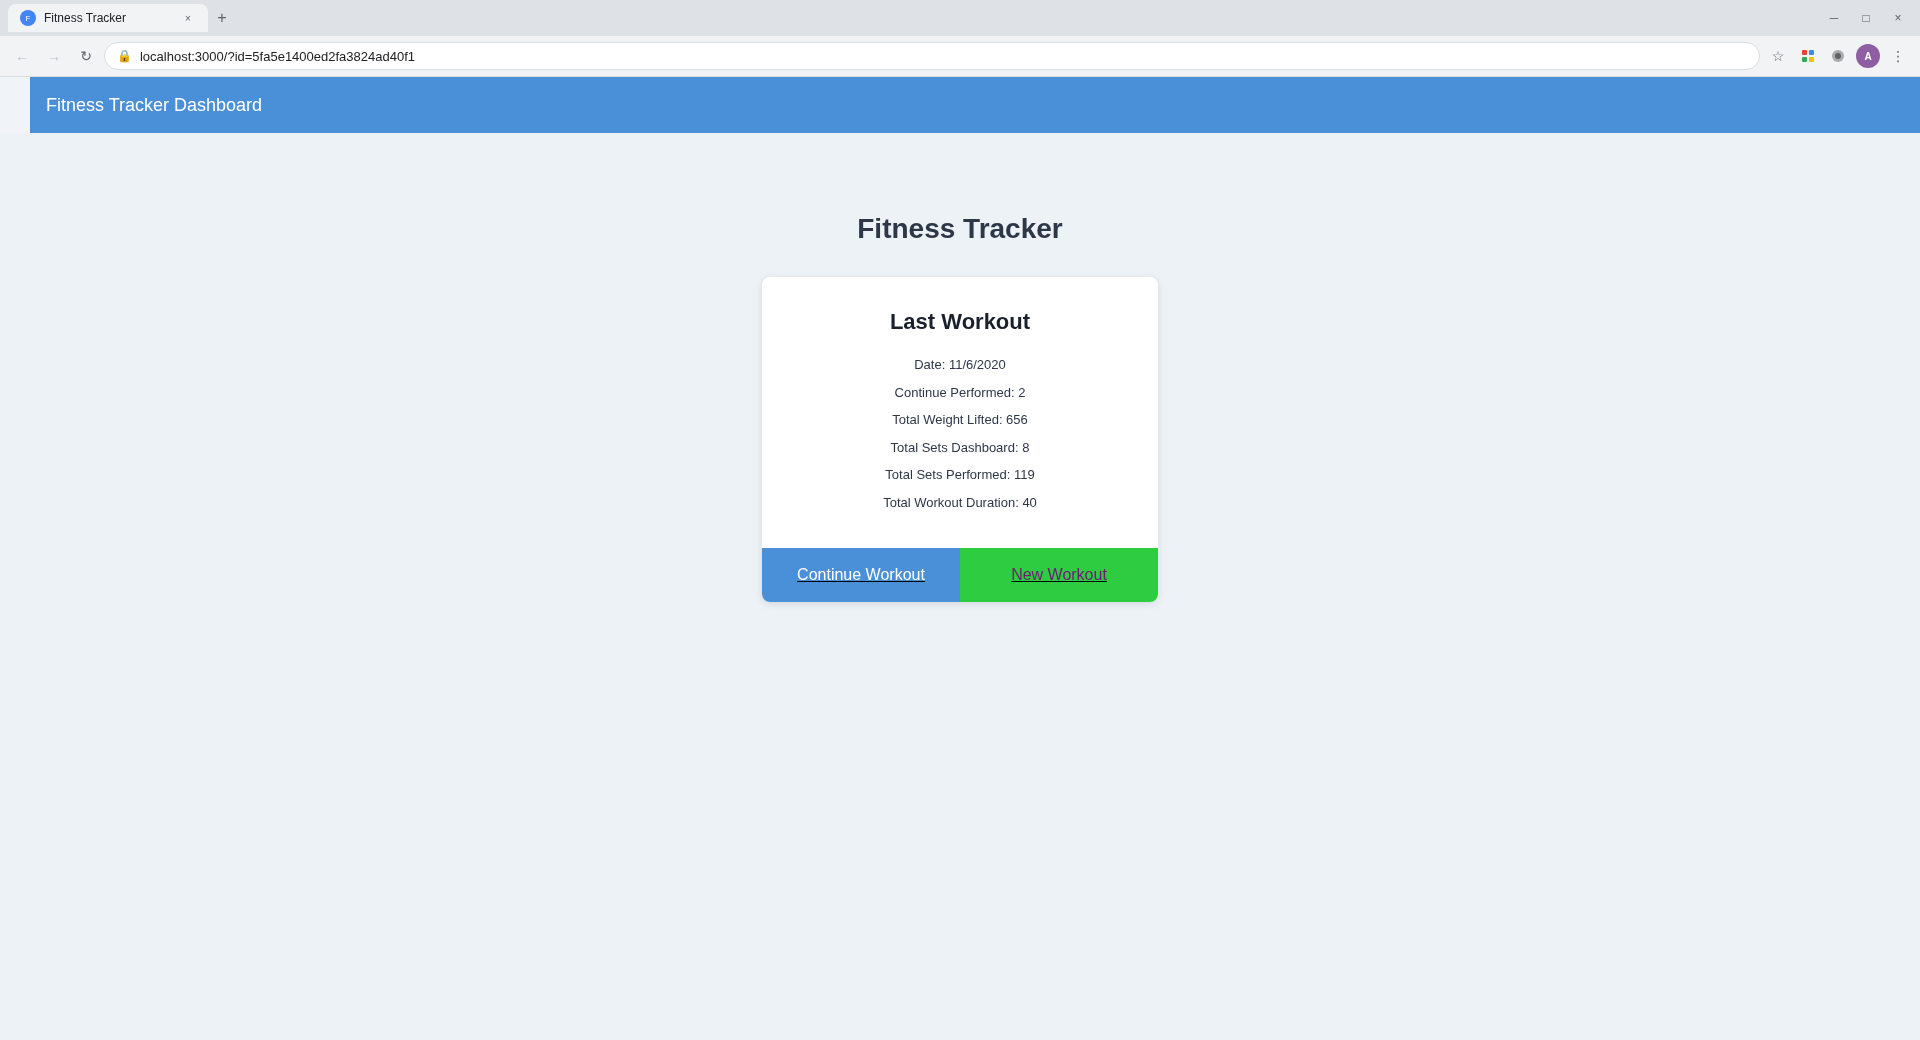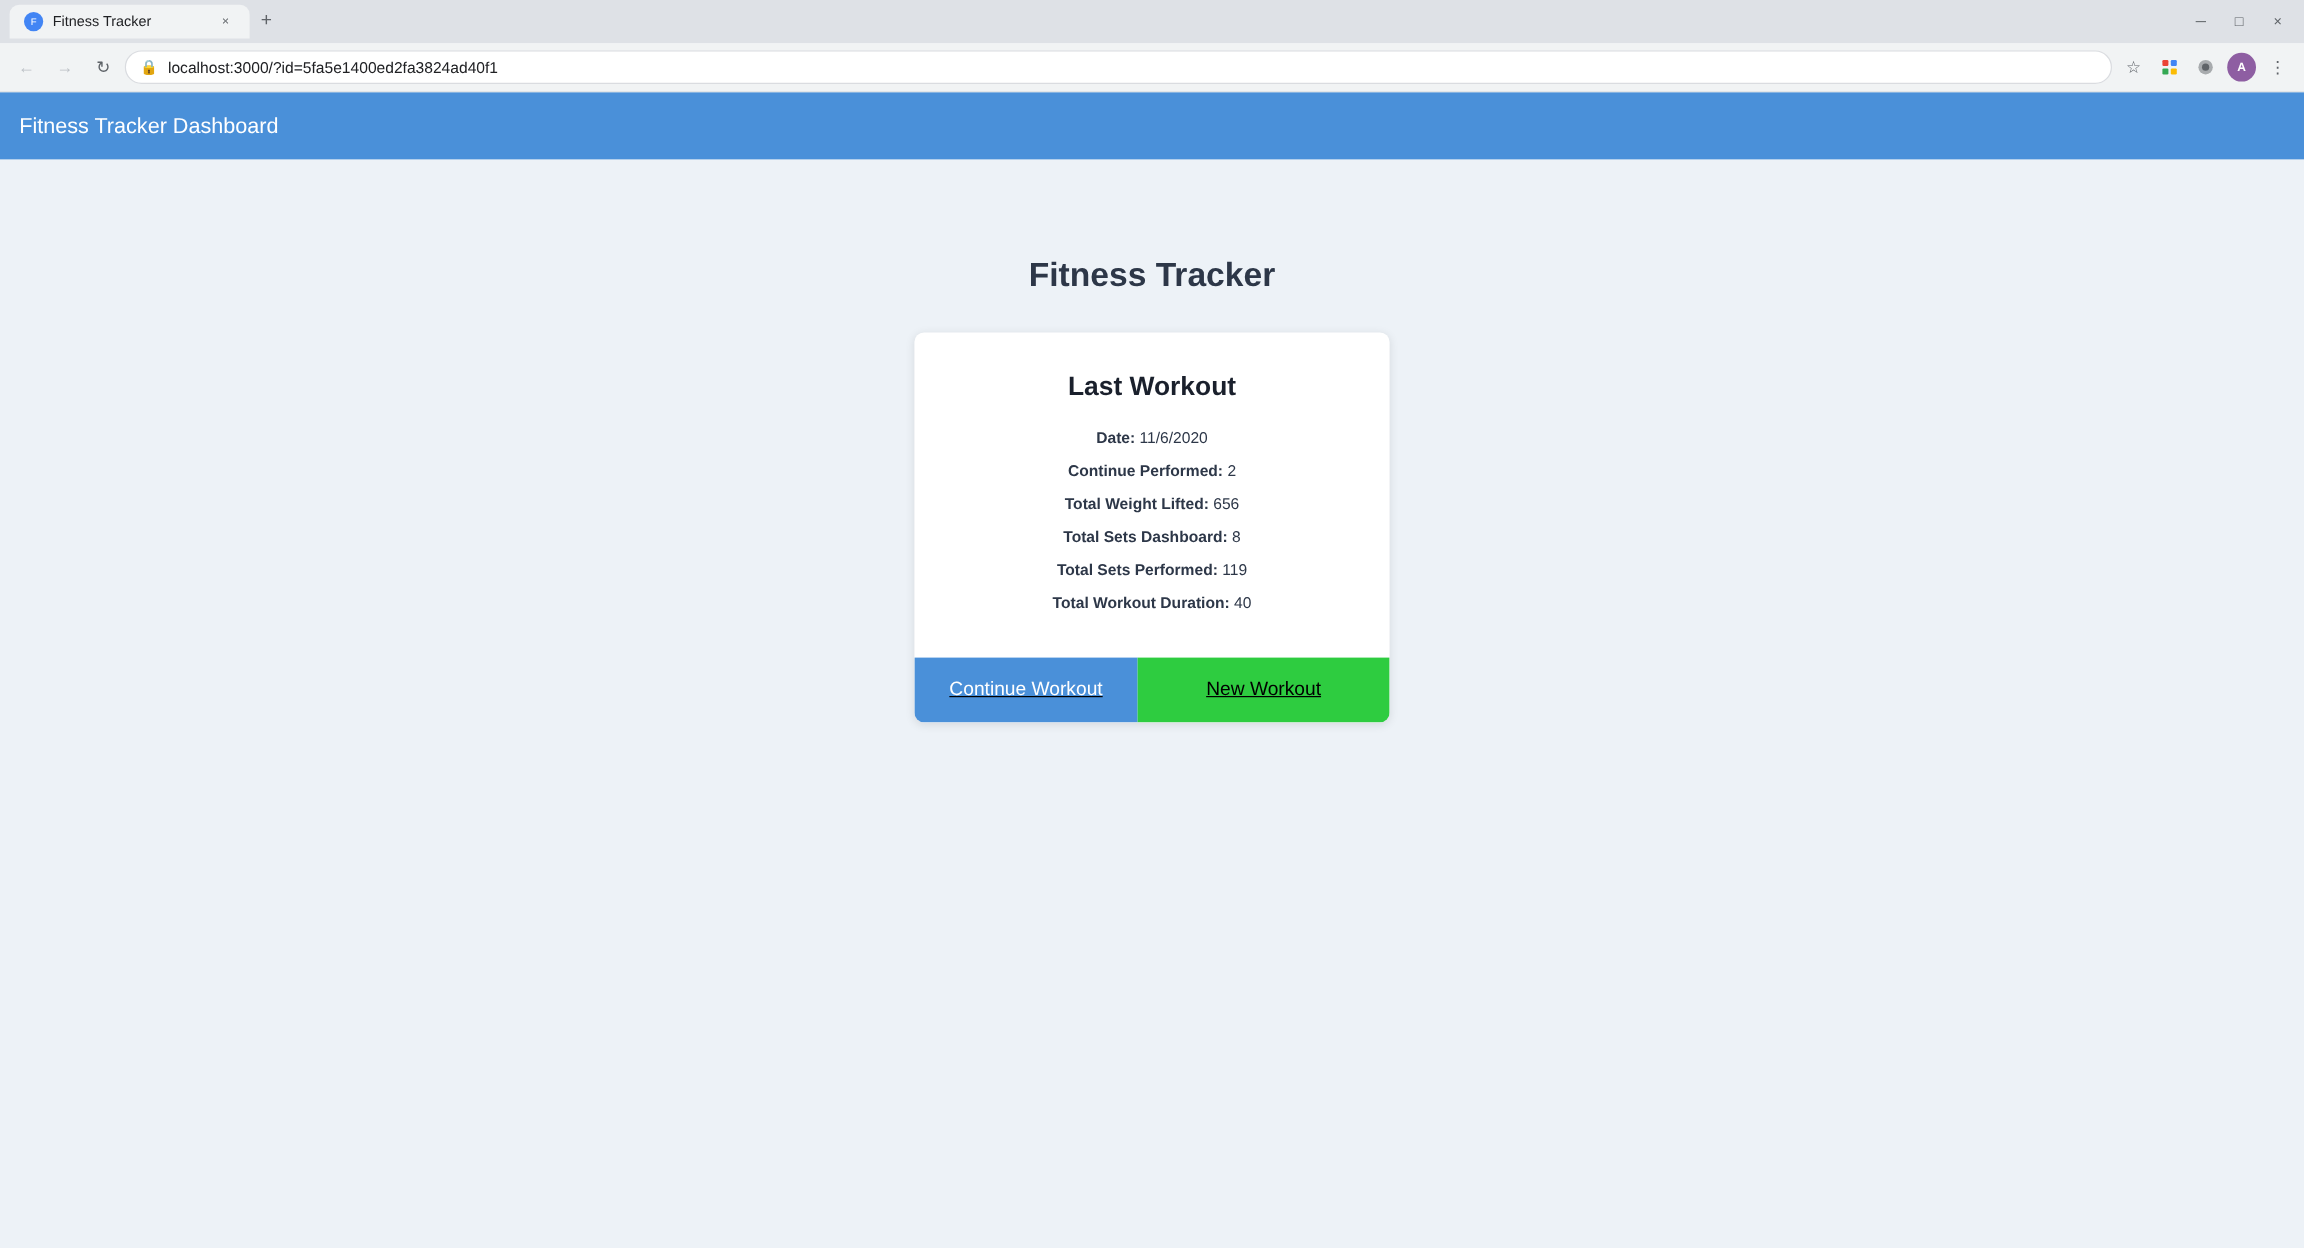--- a/index.html
+++ b/index.html
@@ -192,20 +192,21 @@
     }
 
     
     .app-header {
       background-color: #4a90d9;
       color: white;
       padding: 0 16px;
       height: 56px;
       display: flex;
       align-items: center;
+      margin-left: 30px;
     }
 
     .app-header-title {
       font-size: 18px;
       font-weight: 500;
       color: white;
     }
 
     .app-main {
       display: flex;
@@ -244,21 +245,21 @@
     }
 
     .workout-stat {
       font-size: 13px;
       color: #2d3748;
       margin-bottom: 8px;
       line-height: 1.5;
     }
 
     .workout-stat .label {
-      font-weight: bold;
+      font-weight: normal;
     }
 
     .workout-stat .value {
       font-weight: normal;
       margin-top: 10px;
     }
 
     .workout-card-actions {
       display: flex;
       text-decoration: underline;
@@ -272,23 +273,23 @@
       padding: 18px 0;
       font-size: 16px;
       font-weight: 500;
       cursor: pointer;
       text-align: center;
     }
 
     .btn-new {
       flex: 1;
       background-color: #2ecc40;
-      color: #000000;
+      color: #701a75;
       border: none;
-      padding: 18px 12px;
+      padding: 18px 0;
       font-size: 16px;
       font-weight: 500;
       cursor: pointer;
       text-align: center;
     }
   </style>
 </head>
 <body>
 
 <div class="browser-chrome">

